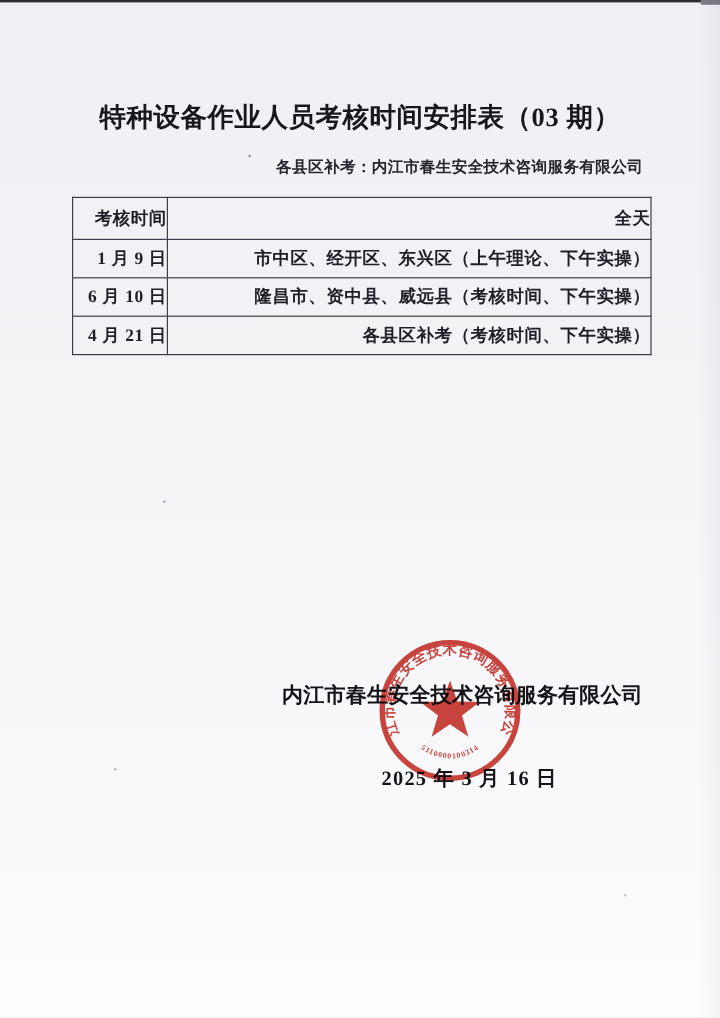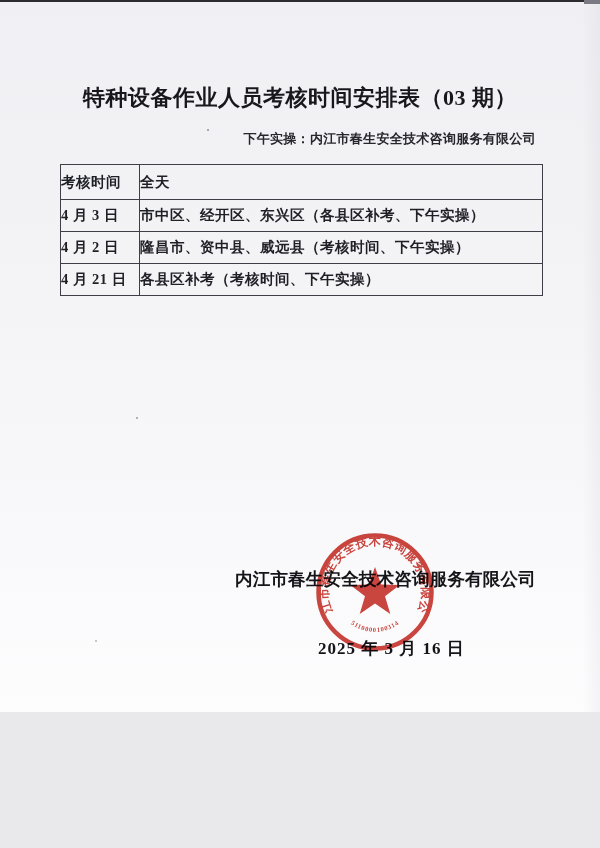--- a/index.html
+++ b/index.html
@@ -4,21 +4,21 @@
 <style>
   * { margin: 0; padding: 0; box-sizing: border-box; }
   html, body { width: 600px; height: 848px; }
   body {
     font-family: "Liberation Serif", "DejaVu Serif", serif;
     background: #e9e9ec;
     overflow: hidden;
   }
   .page {
     position: relative;
-    width: 600px; height: 712px;
+    width: 600px; height: 848px;
     background: linear-gradient(180deg, #f0f0f4 0%, #f3f3f6 35%, #f8f8fa 70%, #fdfdfe 100%);
     overflow: hidden;
   }
   .scan-top-edge {
     position: absolute; top: 0; left: 0; width: 600px; height: 2px;
     background: #2b2b30;
   }
   .scan-corner-mark {
     position: absolute; top: 0; right: 0; width: 16px; height: 4px;
     background: #7a7a82;
@@ -45,21 +45,21 @@
   }
   table.schedule {
     position: absolute; top: 164px; left: 60px;
     width: 483px;
     border-collapse: collapse;
     table-layout: fixed;
   }
   .schedule th, .schedule td {
     border: 1px solid #3e3e46;
     font-size: 14.5px; font-weight: bold; color: #1f1f26;
-    text-align: left; vertical-align: middle;
+    text-align: right; vertical-align: middle;
     letter-spacing: 0.5px;
   }
   .schedule th { height: 35px; font-weight: bold; }
   .schedule td { height: 32px; }
   .col-date { width: 79px; }
   .sig-company {
     position: absolute; top: 567px; left: 235px;
     font-size: 17.5px; font-weight: bold; color: #141419;
     letter-spacing: 0.2px;
   }
@@ -86,40 +86,40 @@
 
 <div class="page">
 
   <div class="scan-top-edge"></div>
   <div class="scan-corner-mark"></div>
   <div class="scan-right-shade"></div>
   <div class="paper-specks"></div>
 
   <div class="doc-title">特种设备作业人员考核时间安排表（03 期）</div>
 
-  <div class="agency-line">下午实操：内江市春生安全技术咨询服务有限公司</div>
+  <div class="agency-line">各县区补考：内江市春生安全技术咨询服务有限公司</div>
 
   <table class="schedule">
     <colgroup>
       <col class="col-date">
       <col>
     </colgroup>
     <thead>
       <tr>
         <th>考核时间</th>
         <th>全天</th>
       </tr>
     </thead>
     <tbody>
       <tr>
-        <td>4 月 3 日</td>
-        <td>市中区、经开区、东兴区（各县区补考、下午实操）</td>
+        <td>1 月 9 日</td>
+        <td>市中区、经开区、东兴区（上午理论、下午实操）</td>
       </tr>
       <tr>
-        <td>4 月 2 日</td>
+        <td>6 月 10 日</td>
         <td>隆昌市、资中县、威远县（考核时间、下午实操）</td>
       </tr>
       <tr>
         <td>4 月 21 日</td>
         <td>各县区补考（考核时间、下午实操）</td>
       </tr>
     </tbody>
   </table>
 
   <div class="sig-company">内江市春生安全技术咨询服务有限公司</div>

